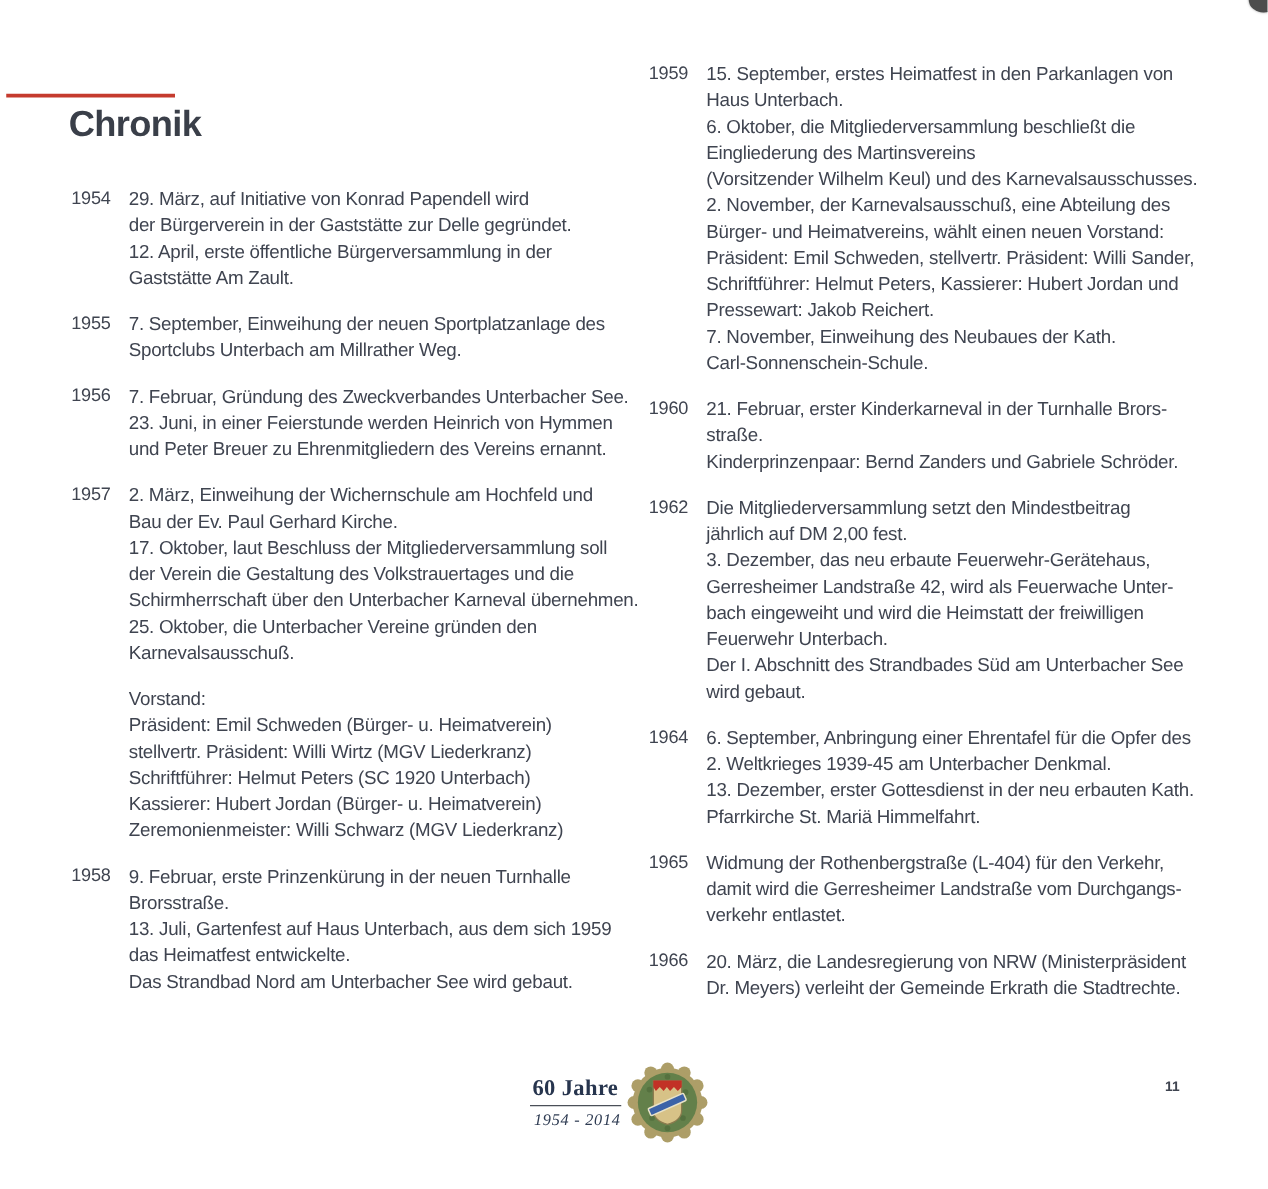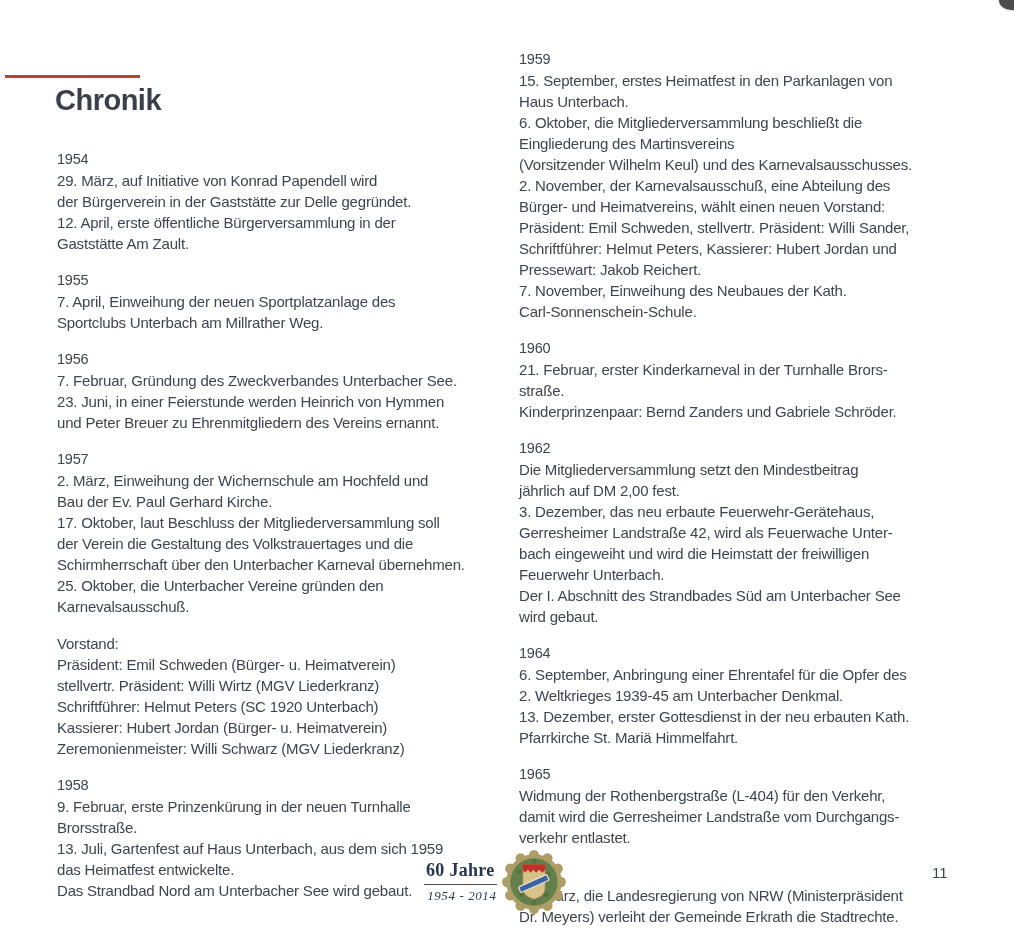--- a/index.html
+++ b/index.html
@@ -21,21 +21,21 @@
   .page-title {
     position:absolute; left:55px; top:84px;
     font-size:29px; font-weight:bold;
     letter-spacing:-0.5px; color:#3a3f49;
   }
 
   .col { position:absolute; }
   .col-left  { left:57px;  top:137px; width:452px;margin-top:12px; }
   .col-right { left:519px; top:49px;  width:478px; }
 
-  .entry { display:flex; margin-bottom:16px;flex-direction:column; }
+  .entry { display:flex; margin-bottom:16px; }
   .entry .year {
     flex:none; width:46px;
     font-size:14.5px; line-height:21px; letter-spacing:-0.2px;
   }
   .entry .text {
     flex:1;
     font-size:15px; line-height:21px; letter-spacing:-0.2px;
     white-space:pre;
   }
 
@@ -51,21 +51,21 @@
   }
   .logo-years {
     font-size:13px; color:#2e3b52; letter-spacing:0.6px;
     padding-top:3px;
     font-style:italic;
   }
   .seal { width:66px; height:68px; display:block; }
 
   .page-number {
     position:absolute; left:932px; top:864px;
-    font-size:15px; font-weight:normal; color:#3f4450;
+    font-size:11px; font-weight:bold; color:#3f4450;
   }
 
   .corner-mark {
     position:absolute; top:-10px; right:-9px;
     width:24px; height:20px;
     background:#4c4c4c;
     border-radius:50%;
     box-shadow:0 0 2px rgba(0,0,0,.4);
   }
 </style>
@@ -80,21 +80,21 @@
   <div class="col col-left">
     <div class="entry">
       <div class="year">1954</div>
       <div class="text">29. März, auf Initiative von Konrad Papendell wird
 der Bürgerverein in der Gaststätte zur Delle gegründet.
 12. April, erste öffentliche Bürgerversammlung in der
 Gaststätte Am Zault.</div>
     </div>
     <div class="entry">
       <div class="year">1955</div>
-      <div class="text">7. April, Einweihung der neuen Sportplatzanlage des
+      <div class="text">7. September, Einweihung der neuen Sportplatzanlage des
 Sportclubs Unterbach am Millrather Weg.</div>
     </div>
     <div class="entry">
       <div class="year">1956</div>
       <div class="text">7. Februar, Gründung des Zweckverbandes Unterbacher See.
 23. Juni, in einer Feierstunde werden Heinrich von Hymmen
 und Peter Breuer zu Ehrenmitgliedern des Vereins ernannt.</div>
     </div>
     <div class="entry">
       <div class="year">1957</div>

